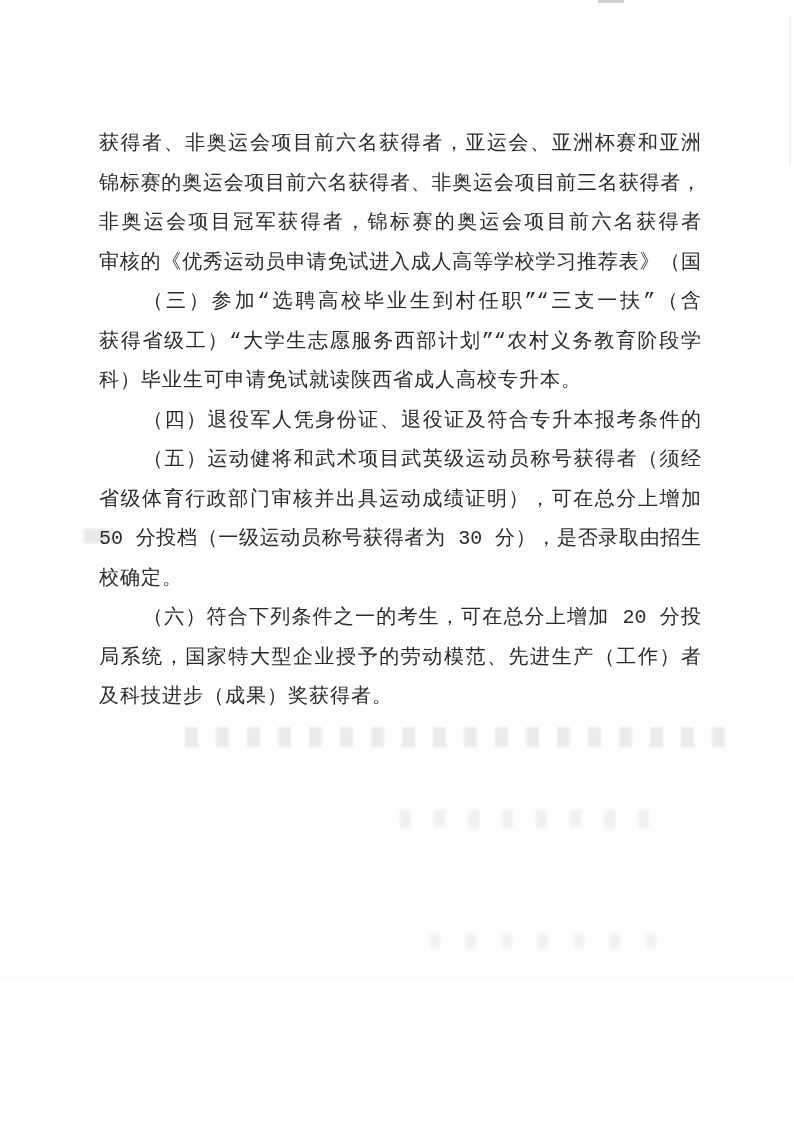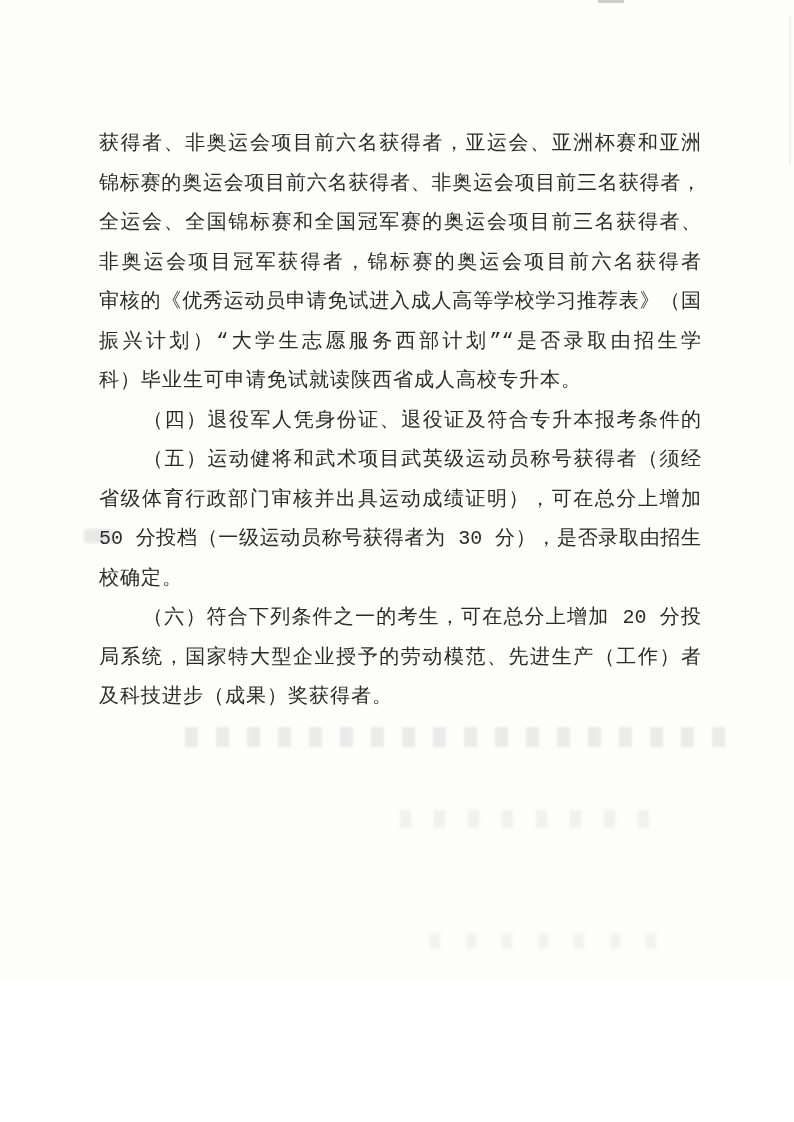--- a/index.html
+++ b/index.html
@@ -103,24 +103,24 @@
   }
 </style>
 </head>
 <body>
 
 <div class="page">
 
   <div class="text-block">
     <div class="line fill">获得者、非奥运会项目前六名获得者，亚运会、亚洲杯赛和亚洲</div>
     <div class="line fill">锦标赛的奥运会项目前六名获得者、非奥运会项目前三名获得者，</div>
-    <div class="line fill">全运会、全国锦标赛和全国冠军赛的奥运会项目前三名获得者、</div>
     <div class="line fill">非奥运会项目冠军获得者，锦标赛的奥运会项目前六名获得者</div>
     <div class="line fill">审核的《优秀运动员申请免试进入成人高等学校学习推荐表》（国</div>
-    <div class="line fill">振兴计划）“大学生志愿服务西部计划”“是否录取由招生学</div>
+    <div class="line ind fill">（三）参加“选聘高校毕业生到村任职”“三支一扶”（含</div>
+    <div class="line fill">获得省级工）“大学生志愿服务西部计划”“农村义务教育阶段学</div>
     <div class="line">科）毕业生可申请免试就读陕西省成人高校专升本。</div>
     <div class="line ind fill">（四）退役军人凭身份证、退役证及符合专升本报考条件的</div>
     <div class="line ind fill">（五）运动健将和武术项目武英级运动员称号获得者（须经</div>
     <div class="line fill">省级体育行政部门审核并出具运动成绩证明），可在总分上增加</div>
     <div class="line fill">50 分投档（一级运动员称号获得者为 30 分），是否录取由招生学</div>
     <div class="line">校确定。</div>
     <div class="line ind fill">（六）符合下列条件之一的考生，可在总分上增加 20 分投</div>
     <div class="line fill">局系统，国家特大型企业授予的劳动模范、先进生产（工作）者</div>
     <div class="line">及科技进步（成果）奖获得者。</div>
   </div>

